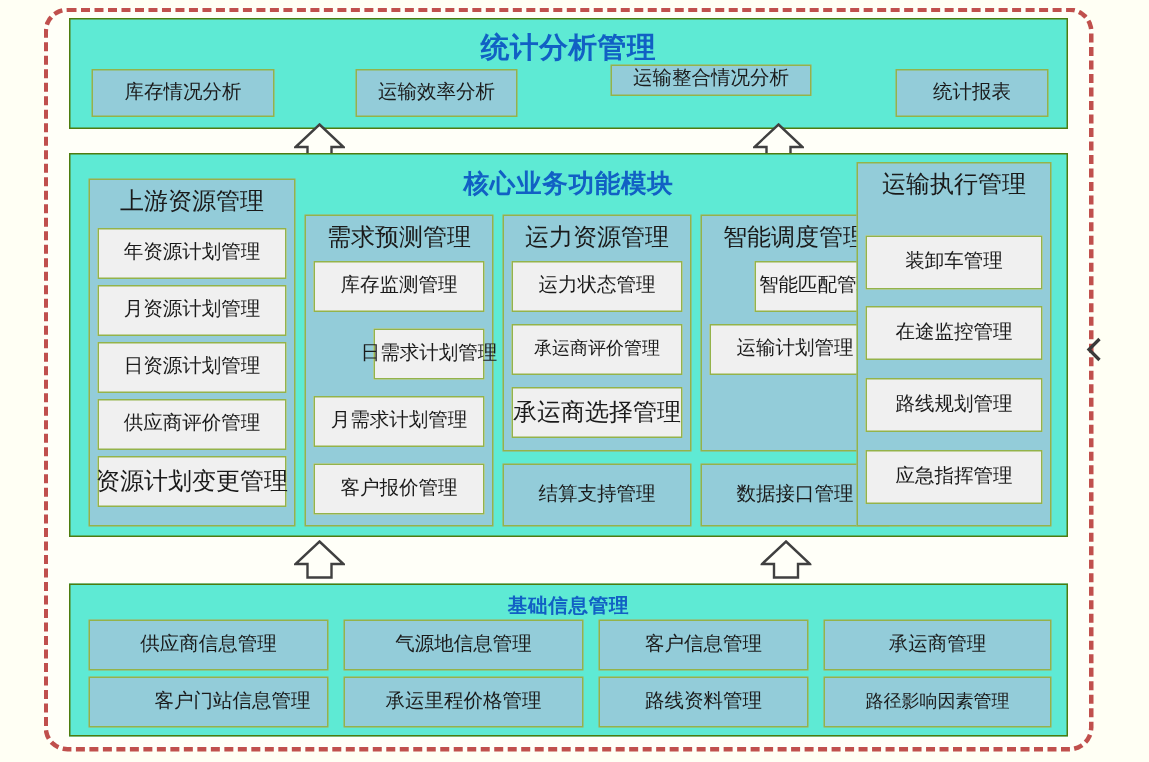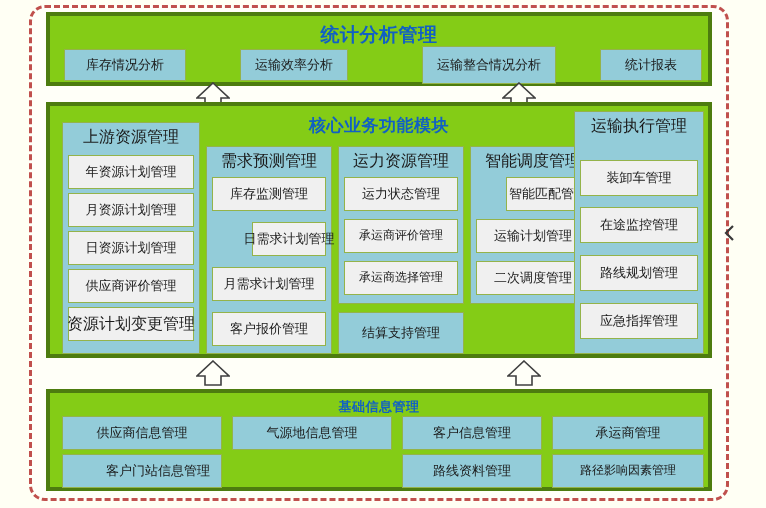--- a/index.html
+++ b/index.html
@@ -16,22 +16,22 @@
     position:absolute;left:29px;top:5px;width:700px;height:496px;
     border:3px dashed #c0504d;
     border-radius:16px;
     background:#fffff8;
     box-sizing:border-box;
   }
 
   
   .panel{
     position:absolute;
-    background:#84cc16;
-    border:4px solid #4d7c0f;
+    background:#5eead4;
+    border:1px solid #4d7c0f;
     box-sizing:border-box;
   }
   .panel-title{
     position:absolute;left:0;right:0;
     text-align:center;
     color:#1160c4;
     font-weight:bold;
     letter-spacing:0.5px;
   }
 
@@ -93,21 +93,21 @@
 
   <div class="panel" id="panel-stats">
     <div class="panel-title">统计分析管理</div>
 
     <div class="node teal" style="left:14px;top:33px;width:122px;height:32px;">
       <span>库存情况分析</span>
     </div>
     <div class="node teal" style="left:190px;top:33px;width:108px;height:32px;">
       <span>运输效率分析</span>
     </div>
-    <div class="node teal" style="left:372px;top:30px;width:134px;height:38px;">
+    <div class="node teal" style="left:360px;top:30px;width:134px;height:21px;">
       <span>运输整合情况分析</span>
     </div>
     <div class="node teal" style="left:550px;top:33px;width:102px;height:32px;">
       <span>统计报表</span>
     </div>
   </div>
 
   <div class="arrow" style="left:196px;top:82px;">
     <svg width="34" height="26" viewBox="0 0 34 26">
       <polygon points="17,1 33,16 25,16 25,25 9,25 9,16 1,16" fill="#fffff8" stroke="#404040" stroke-width="1.6" stroke-linejoin="miter"></polygon>
@@ -158,40 +158,40 @@
     </div>
 
     <div class="group" style="left:288px;top:40px;width:126px;height:158px;">
       <div class="group-title">运力资源管理</div>
       <div class="node pale" style="top:30px;height:34px;">
         <span>运力状态管理</span>
       </div>
       <div class="node pale" style="top:72px;height:34px;font-size:12px;">
         <span>承运商评价管理</span>
       </div>
-      <div class="node pale" style="top:114px;height:34px;font-size:12px;">
+      <div class="node pale" style="top:114px;height:34px;font-size:16px;">
         <span>承运商选择管理</span>
       </div>
     </div>
 
     <div class="group" style="left:420px;top:40px;width:126px;height:158px;">
       <div class="group-title">智能调度管理</div>
       <div class="node pale" style="top:30px;height:34px;margin-left:30px;">
         <span>智能匹配管理</span>
       </div>
       <div class="node pale" style="top:72px;height:34px;">
         <span>运输计划管理</span>
       </div>
-      <div class="node pale" style="top:114px;height:34px;">
-        <span>二次调度管理</span>
-      </div>
     </div>
 
     <div class="node teal" style="left:288px;top:206px;width:126px;height:42px;">
       <span>结算支持管理</span>
+    </div>
+    <div class="node teal" style="left:420px;top:206px;width:126px;height:42px;">
+      <span>数据接口管理</span>
     </div>
 
     <div class="group" style="left:524px;top:5px;width:130px;height:243px;">
       <div class="group-title">运输执行管理</div>
       <div class="node pale" style="top:48px;height:36px;">
         <span>装卸车管理</span>
       </div>
       <div class="node pale" style="top:95px;height:36px;">
         <span>在途监控管理</span>
       </div>
@@ -227,20 +227,23 @@
     <div class="node teal" style="left:352px;top:23px;width:140px;height:34px;">
       <span>客户信息管理</span>
     </div>
     <div class="node teal" style="left:502px;top:23px;width:152px;height:34px;">
       <span>承运商管理</span>
     </div>
 
     <div class="node teal" style="left:12px;top:61px;width:160px;height:34px;padding-left:32px;">
       <span>客户门站信息管理</span>
     </div>
+    <div class="node teal" style="left:182px;top:61px;width:160px;height:34px;">
+      <span>承运里程价格管理</span>
+    </div>
     <div class="node teal" style="left:352px;top:61px;width:140px;height:34px;">
       <span>路线资料管理</span>
     </div>
     <div class="node teal" style="left:502px;top:61px;width:152px;height:34px;font-size:12px;">
       <span>路径影响因素管理</span>
     </div>
   </div>
 
   <div class="cursor-mark">
     <svg width="12" height="18" viewBox="0 0 12 18">

